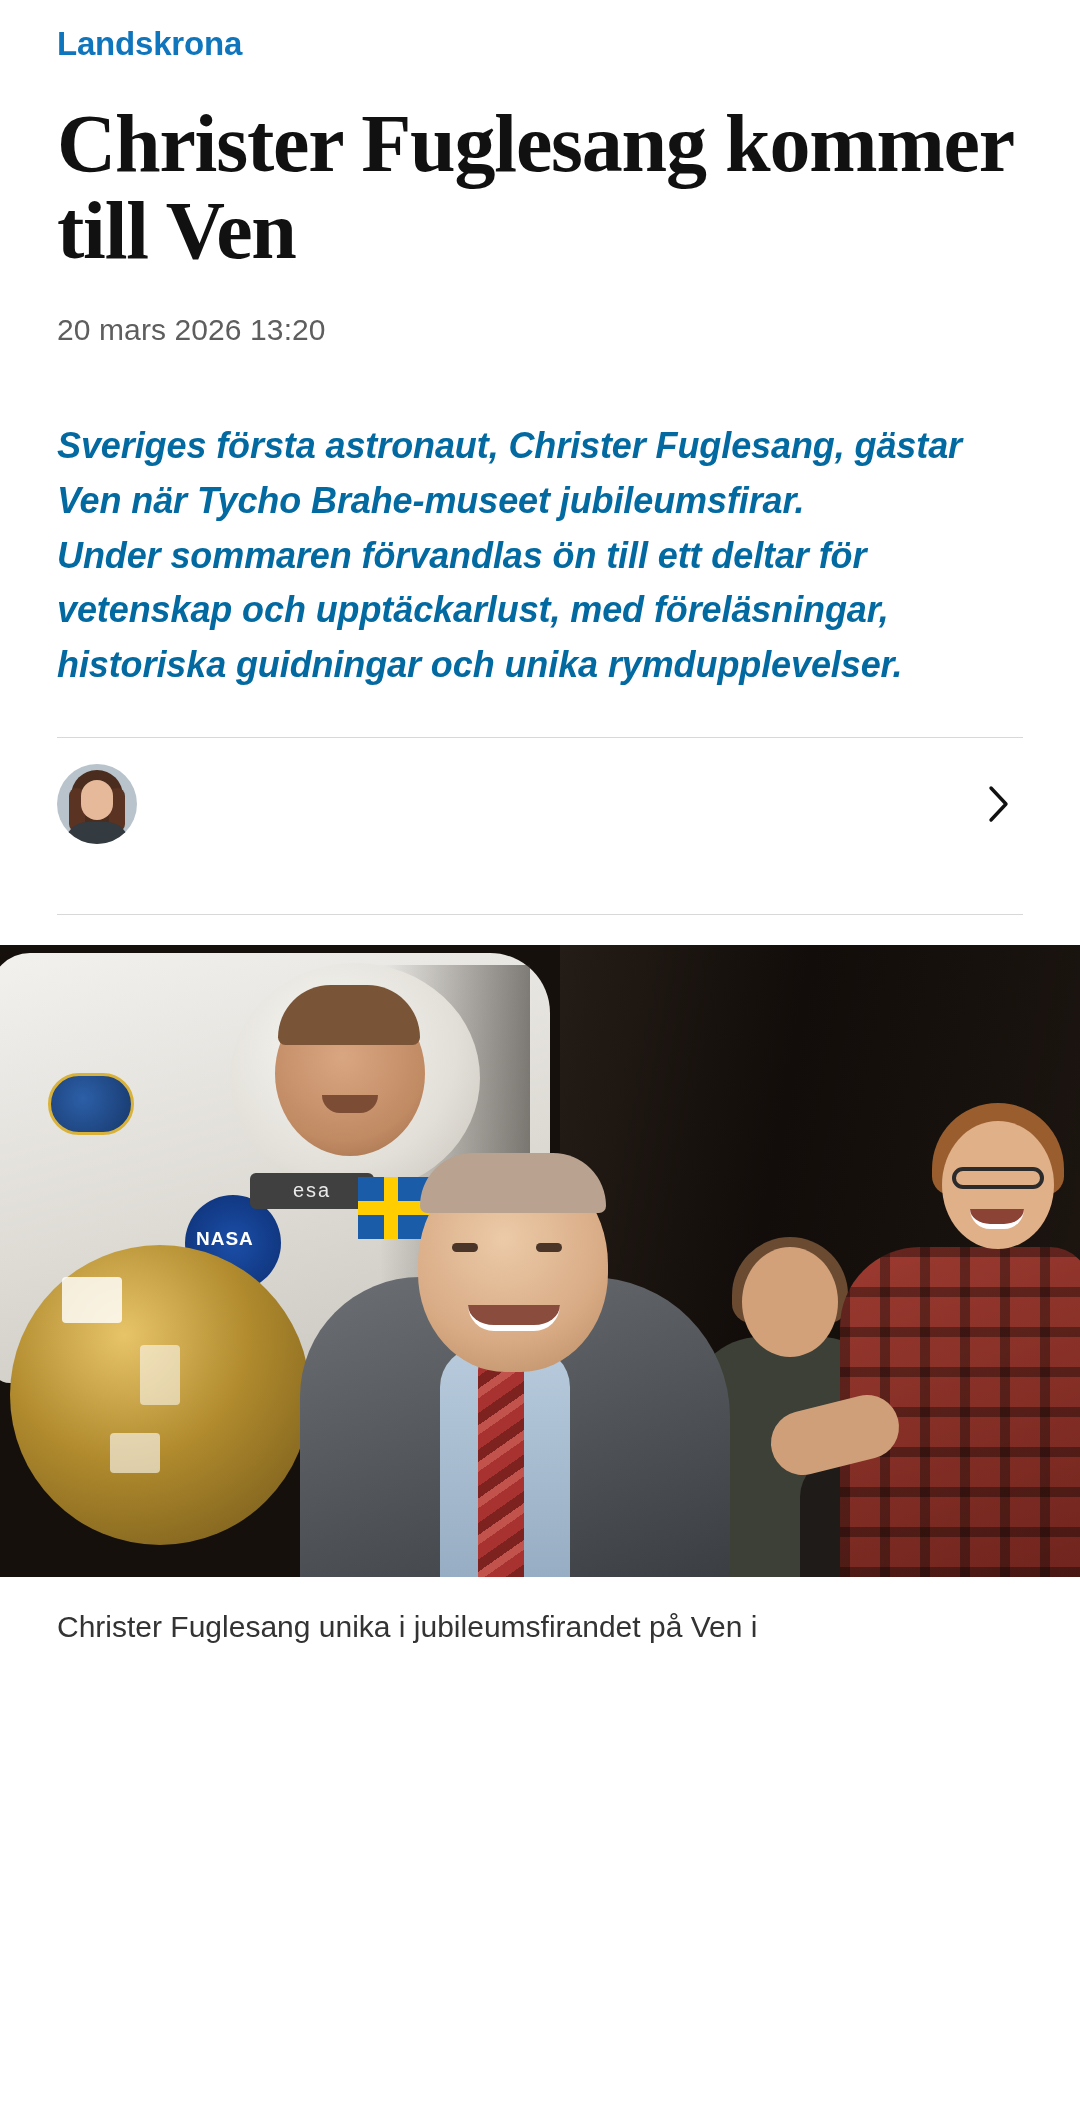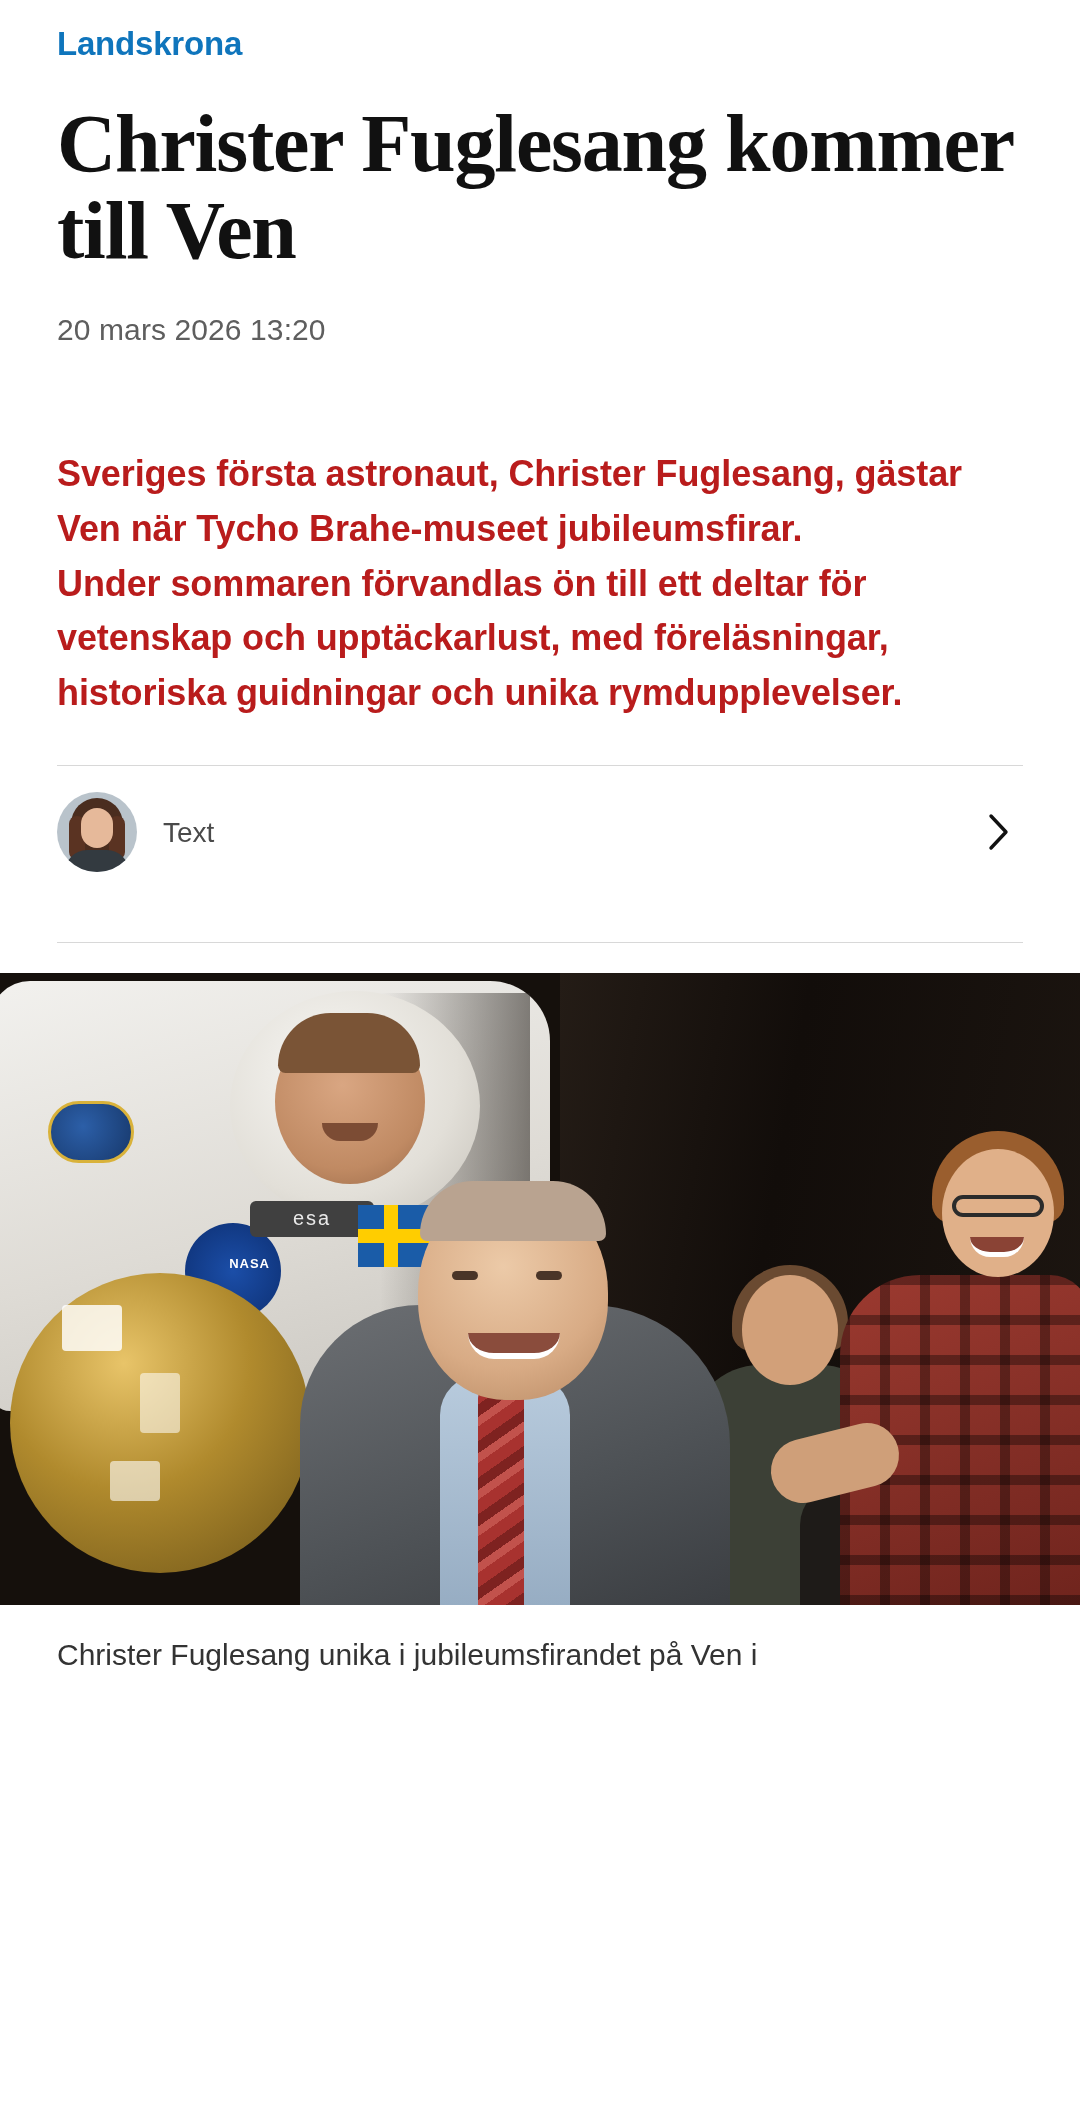--- a/index.html
+++ b/index.html
@@ -45,26 +45,27 @@
   }
 
   .timestamp {
     color: #5e5e5e;
     font-size: 30px;
     margin-top: 38px;
     letter-spacing: 0.1px;
   }
 
   .lead {
-    margin-top: 100px;
+    margin-top: 72px;
     font-size: 36px;
     line-height: 1.52;
     font-weight: bold;
-    color: #b91c1c;
+    color: #0369a1;
     letter-spacing: -0.1px;
+    font-style: italic;
   }
   .lead p + p { margin-top: 0; }
 
   .divider {
     height: 1px;
     background: #d8d8d8;
     margin: 44px 0 0 0;
   }
 
   .byline {
@@ -210,23 +211,23 @@
     position: absolute;
     left: 185px; top: 250px;
     width: 96px; height: 96px;
     border-radius: 50%;
     background: radial-gradient(circle at 50% 50%, #1b4ea8 0%, #0d2f72 100%);
   }
   .ph-nasa-text {
     position: absolute;
     left: 196px; top: 283px;
     width: 74px;
-    text-align: right;
+    text-align: left;
     color: #ffffff;
-    font-size: 13px;
+    font-size: 19px;
     font-weight: bold;
     letter-spacing: 1px;
   }
   .ph-esa {
     position: absolute;
     left: 250px; top: 228px;
     width: 124px; height: 36px;
     border-radius: 6px;
     background: #404040;
     color: #e9e9e9;
@@ -487,21 +488,20 @@
 
     <div class="byline">
       <div class="avatar">
         <div class="hair"></div>
         <div class="hair-l"></div>
         <div class="hair-r"></div>
         <div class="face"></div>
         <div class="body"></div>
       </div>
       <div class="byline-text">
-        <div class="byline-role">Text</div>
       </div>
       <div class="chevron">
         <svg width="22" height="38" viewBox="0 0 22 38" fill="none" aria-hidden="true">
           <path d="M3 3 L18 19 L3 35" stroke="#111111" stroke-width="3.4" fill="none" stroke-linecap="round" stroke-linejoin="round"></path>
         </svg>
       </div>
     </div>
 
     <div class="divider"></div>
   </div>

